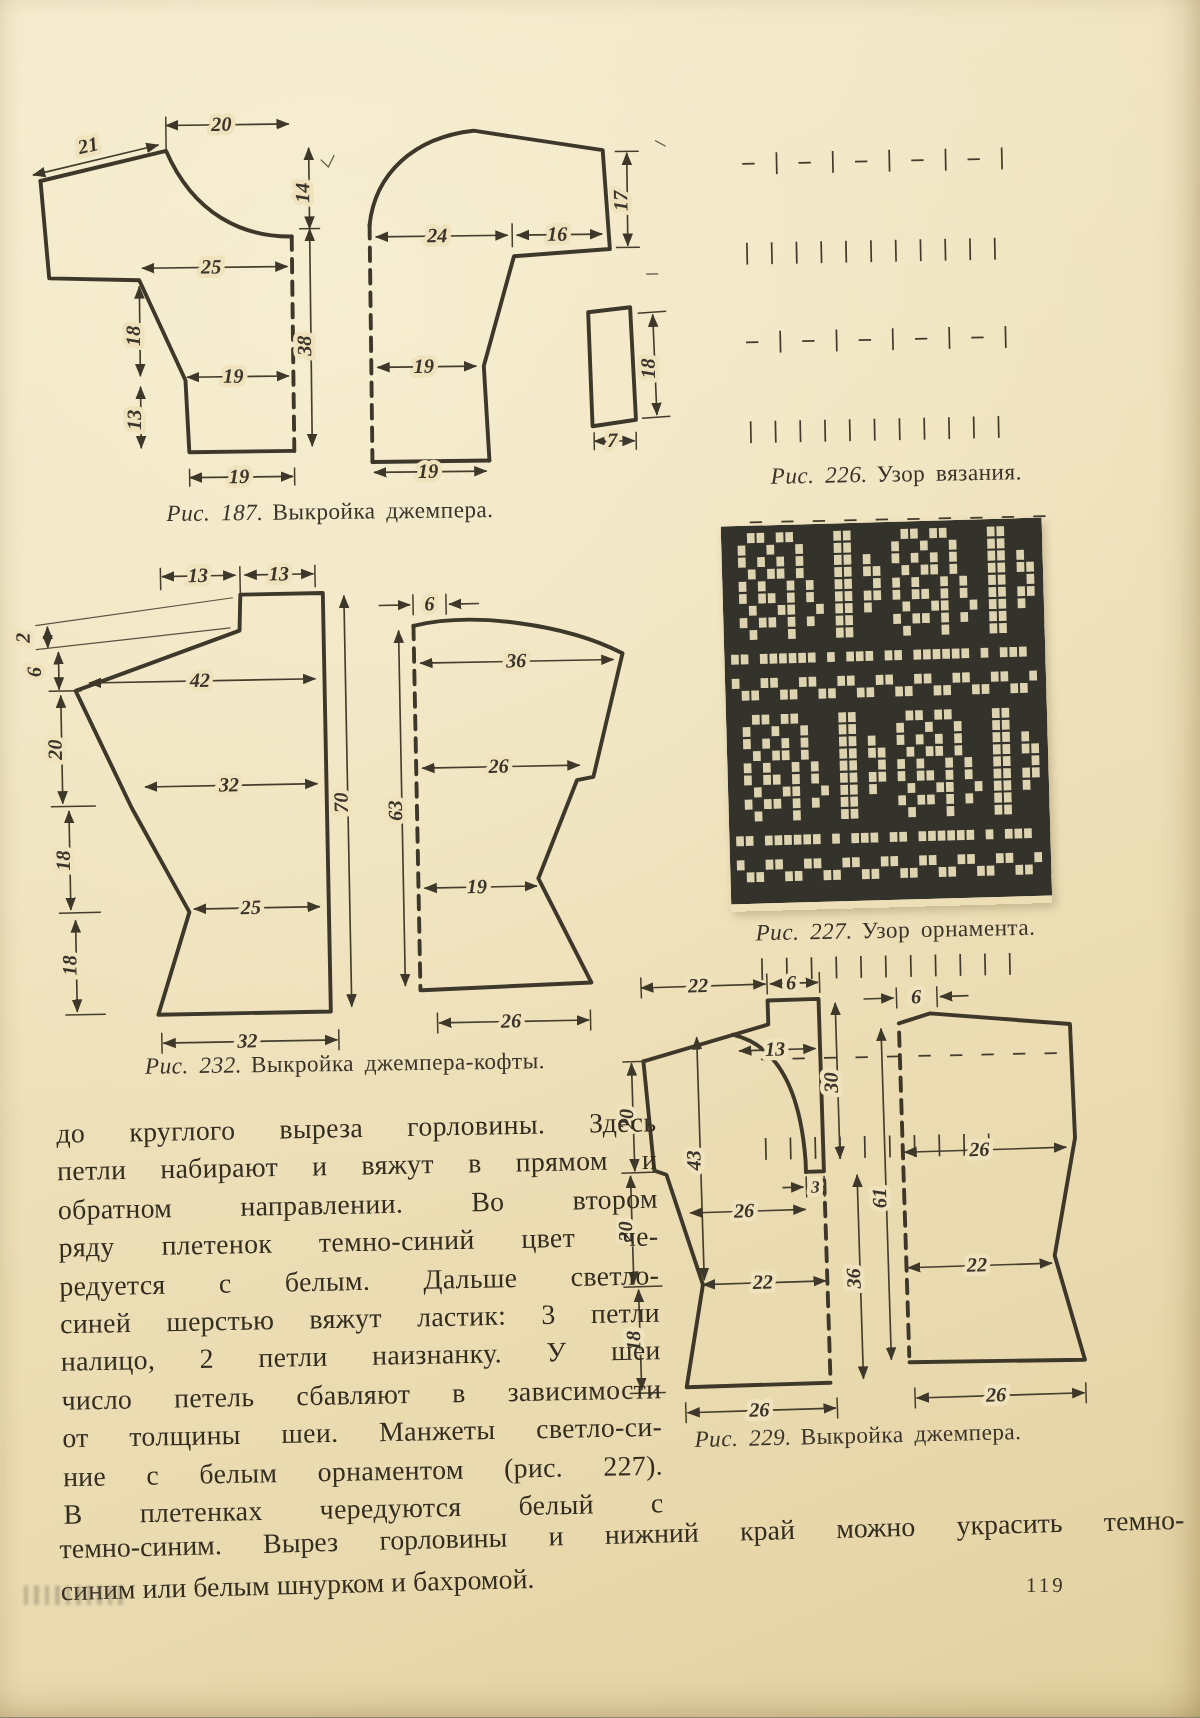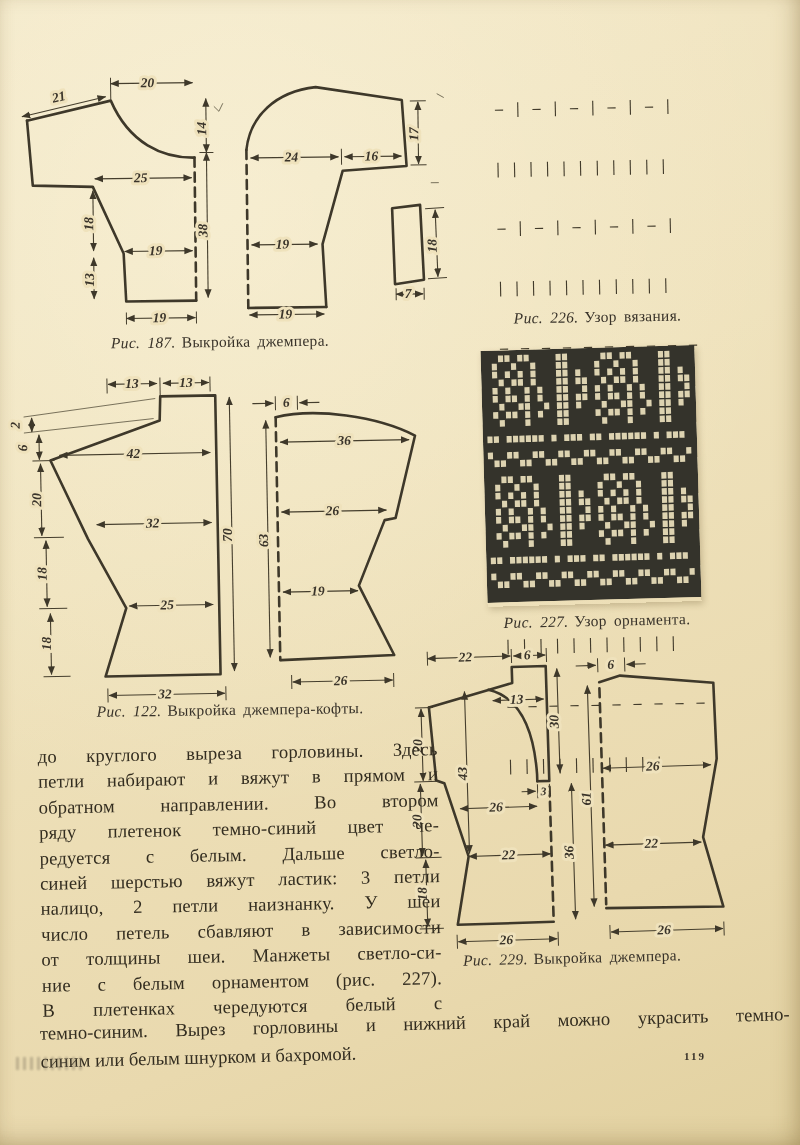--- a/index.html
+++ b/index.html
@@ -24,21 +24,21 @@
     font-family:"Liberation Serif",serif;font-style:italic;font-weight:600;
     font-size:16px;line-height:19.9px;letter-spacing:3px;word-spacing:3px;white-space:pre;
     transform:rotate(-1.2deg);}
   .bodycol{position:absolute;left:40px;top:740px;width:400px;color:#332d20;
     font-size:18.6px;line-height:25.4px;letter-spacing:.2px;transform:rotate(-1.1deg);}
   .bodycol .bl{text-align:justify;text-align-last:justify;height:25.4px;white-space:nowrap;}
   .bodywide{position:absolute;left:40px;top:1010px;width:750px;color:#332d20;
     font-size:18.6px;line-height:27.5px;transform:rotate(-1.5deg);}
   .bodywide .bw{text-align:justify;text-align-last:justify;height:27.5px;white-space:nowrap;}
   .bodywide .bw.last{text-align-last:left;}
-  .pagenum{position:absolute;left:684px;top:1050px;font-size:11px;font-weight:700;letter-spacing:2px;color:#39332a;}
+  .pagenum{position:absolute;left:684px;top:1050px;font-size:14px;font-weight:400;letter-spacing:2px;color:#39332a;}
   .smudge{position:absolute;left:16px;top:1057px;width:66px;height:13px;opacity:.35;filter:blur(1.2px);
     background:repeating-linear-gradient(90deg,#6a6250 0 3px,transparent 3px 7px);}
   .orn{position:absolute;left:484px;top:348px;transform:rotate(-1.6deg);box-shadow:2px 3px 6px rgba(90,70,30,.25);}
 </style>
 </head>
 <body>
 
 <div class="page">
 
   <svg class="fig" style="left:15px;top:68px;transform:rotate(-.7deg);" width="460" height="265" viewBox="0 0 460 265">
@@ -556,21 +556,21 @@
       <text class="dimt" x="154" y="324">32</text>
       <text class="dimt" x="281" y="35">6</text>
       <text class="dimt" x="338" y="74">36</text>
       <text class="dimt" x="325" y="144">26</text>
       <text class="dimt" x="309" y="224">19</text>
       <text class="dimt" x="260" y="168" transform="rotate(-90 260 168)">63</text>
       <text class="dimt" x="330" y="314">26</text>
     </g>
   </svg>
   <div class="cap" style="left:55px;top:701px;width:350px;transform:rotate(-.8deg);">
-    <span class="rlab">Рис. 122.</span><span>Выкройка джемпера-кофты.</span>
+    <span class="rlab">Рис. 232.</span><span>Выкройка джемпера-кофты.</span>
   </div>
 
   <svg class="fig" style="left:410px;top:643px;transform:rotate(-1.8deg);" width="335" height="320" viewBox="0 0 335 320">
     <defs>
         <marker id="m3" markerWidth="9" markerHeight="9" refX="7.5" refY="4" orient="auto-start-reverse">
           <path d="M0,.8L8,4L0,7.2Z" fill="#3e382a"></path>
         </marker>
       </defs>
     <g>
       <path class="ol" d="M22,60 L106,38 L106,22 L140,22 L140,137 L128,137"></path>

